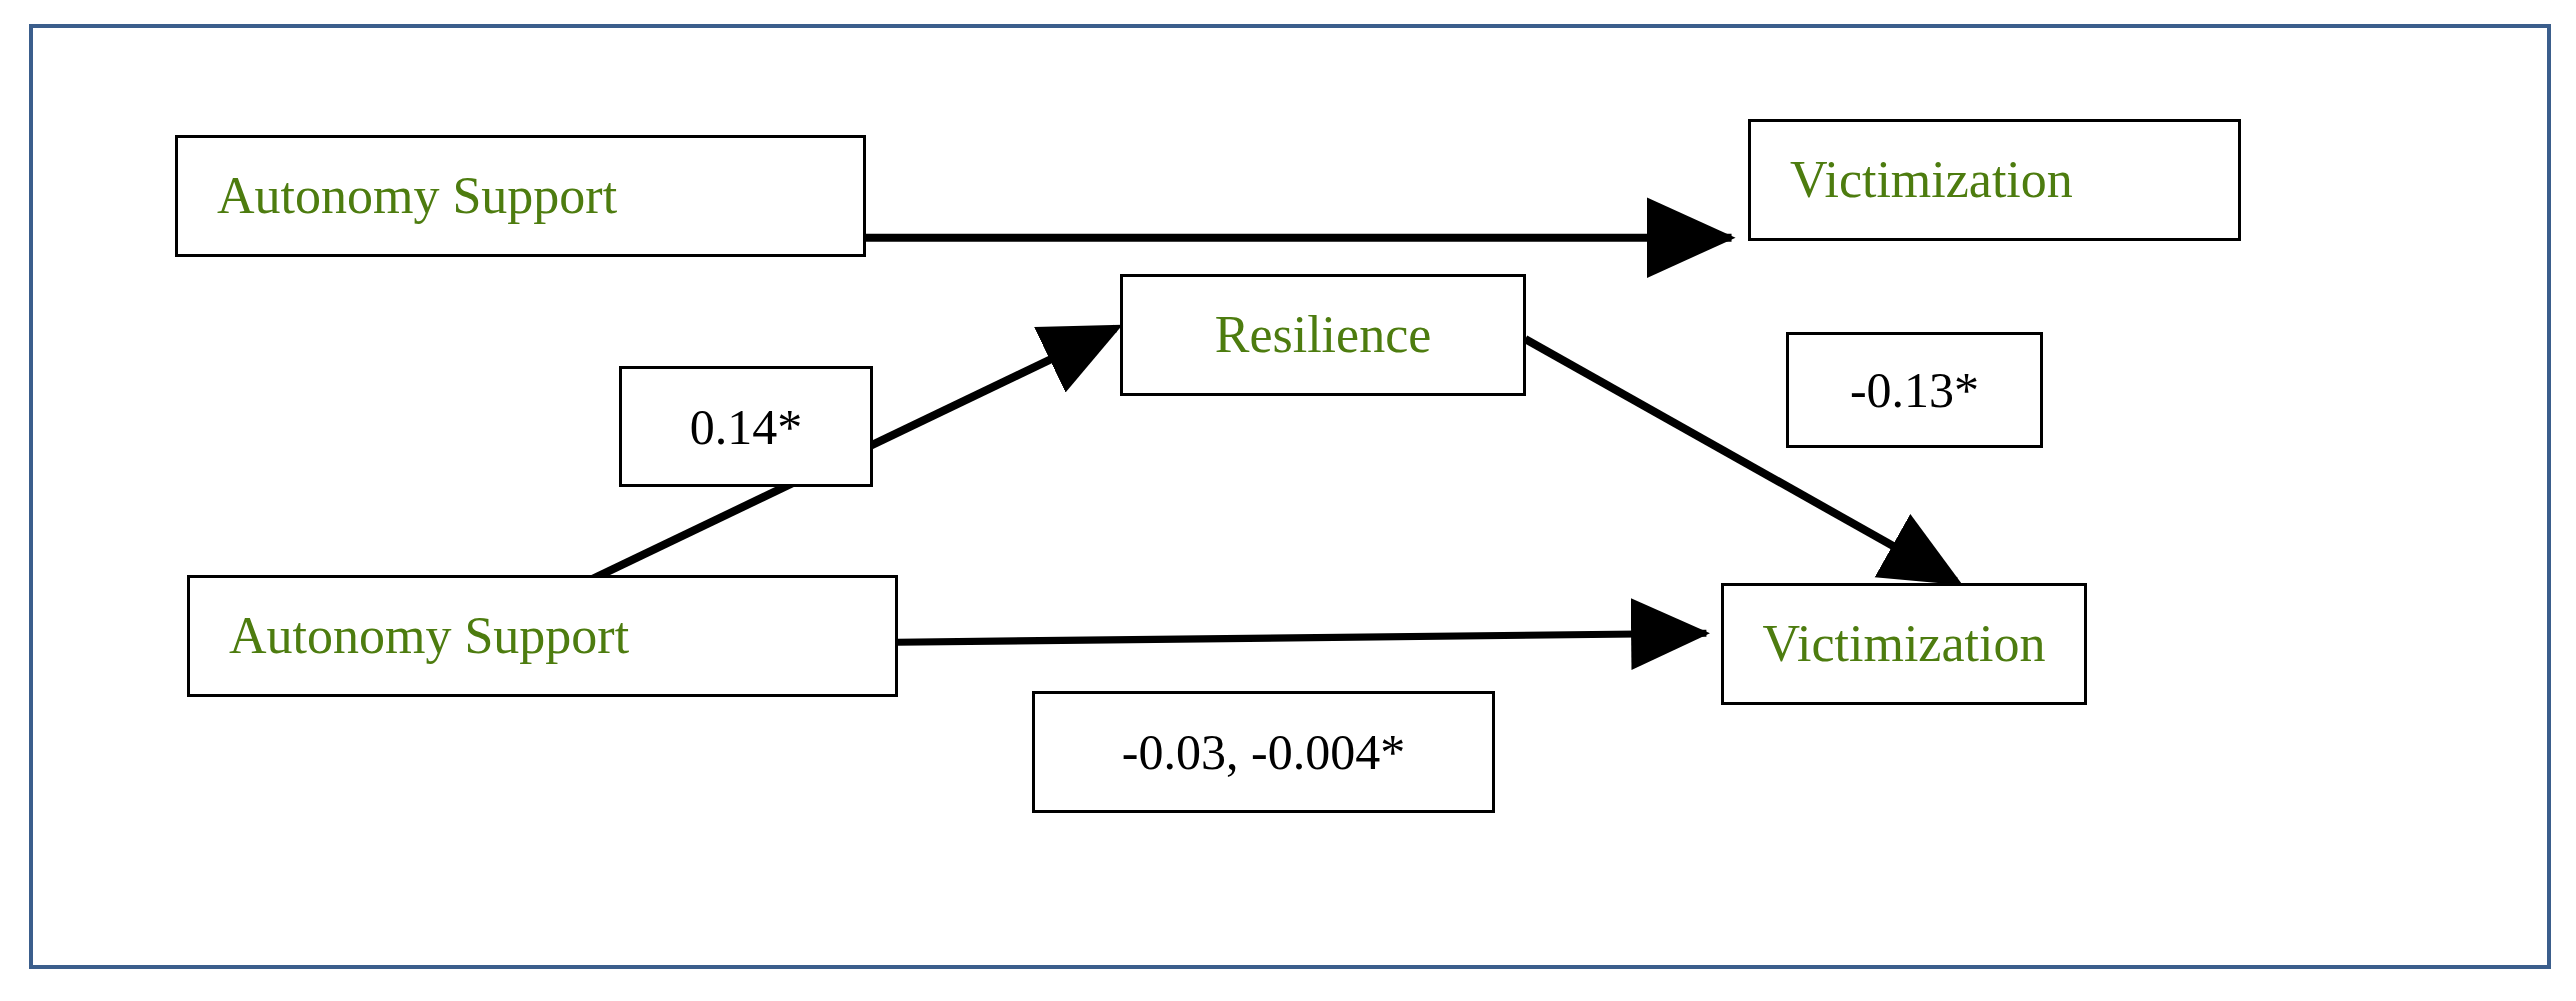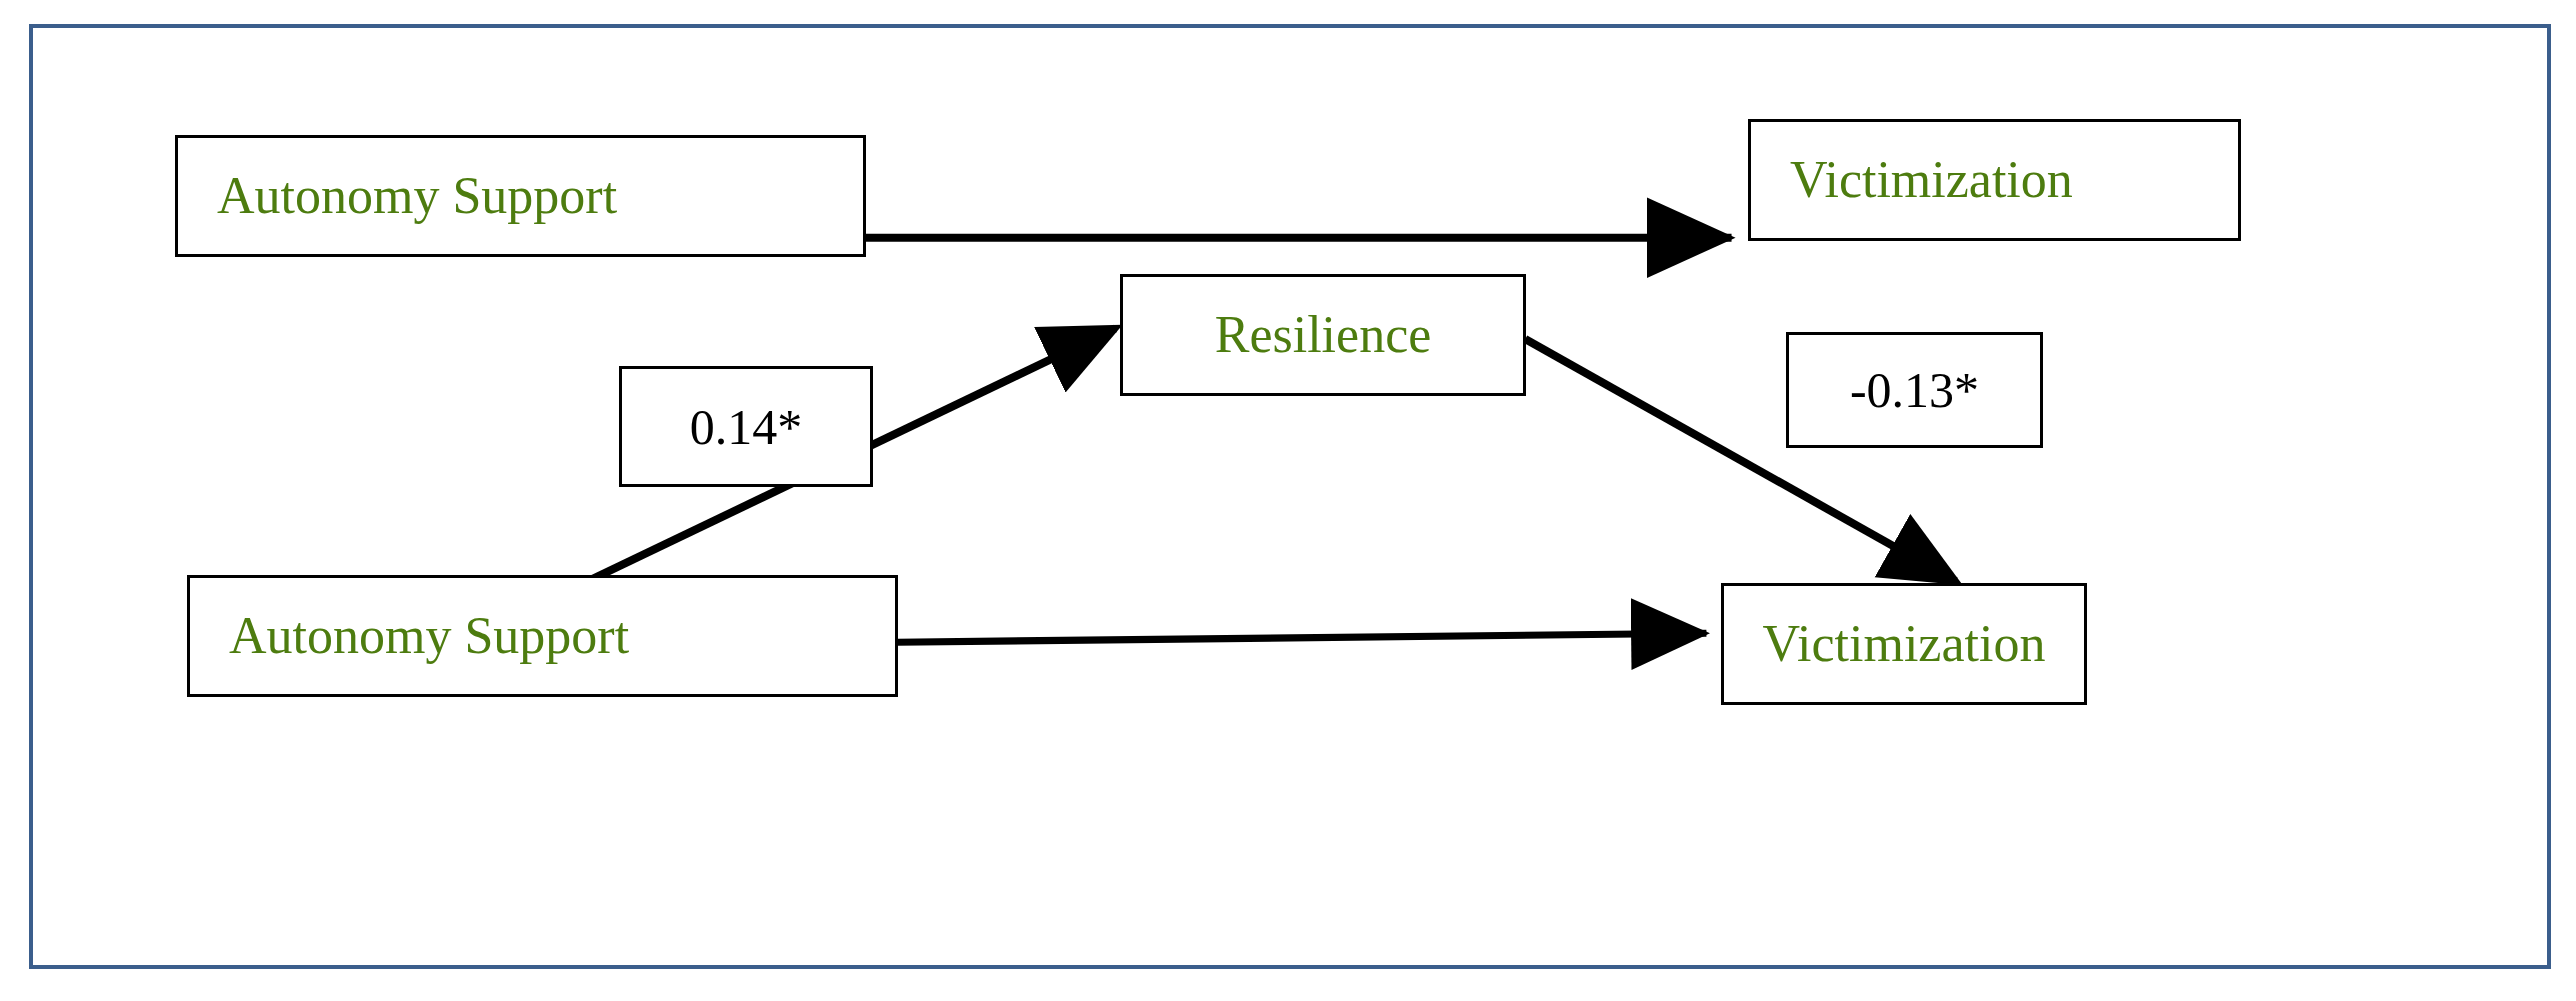--- a/index.html
+++ b/index.html
@@ -129,15 +129,18 @@
 
 
   <div class="coef-box" id="coef-a-path">
     <span class="coef-label">0.14*</span>
   </div>
 
   <div class="coef-box" id="coef-b-path">
     <span class="coef-label">-0.13*</span>
   </div>
 
+  <div class="coef-box" id="coef-indirect">
+    <span class="coef-label">-0.03, -0.004*</span>
+  </div>
 
 </div>
 
 
 </body></html>

